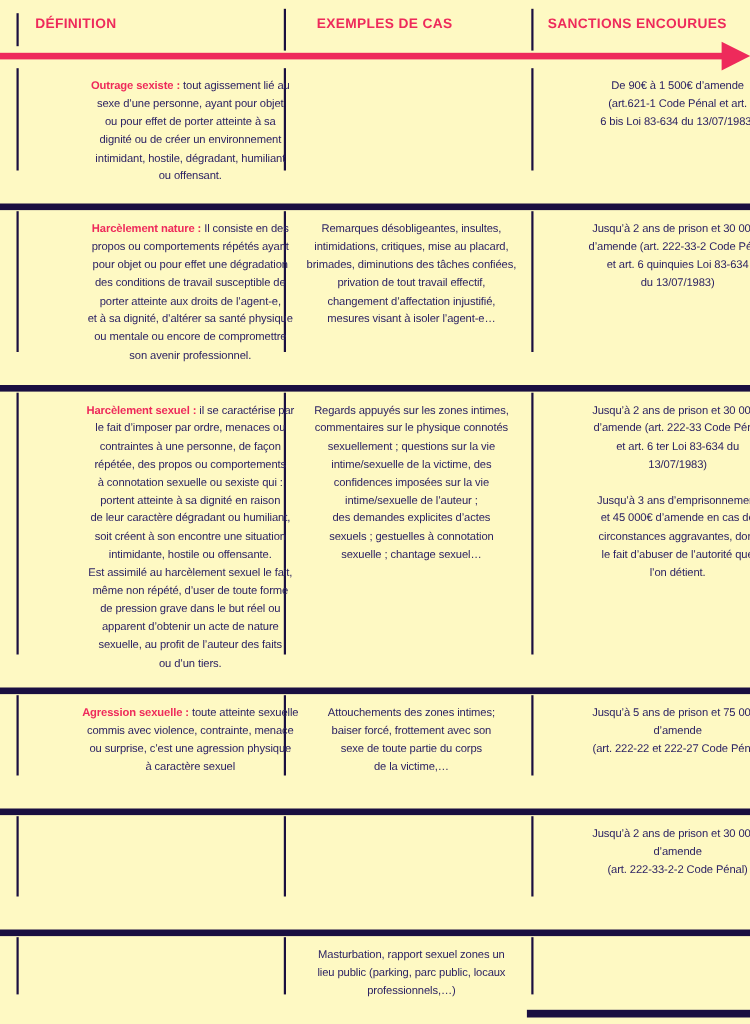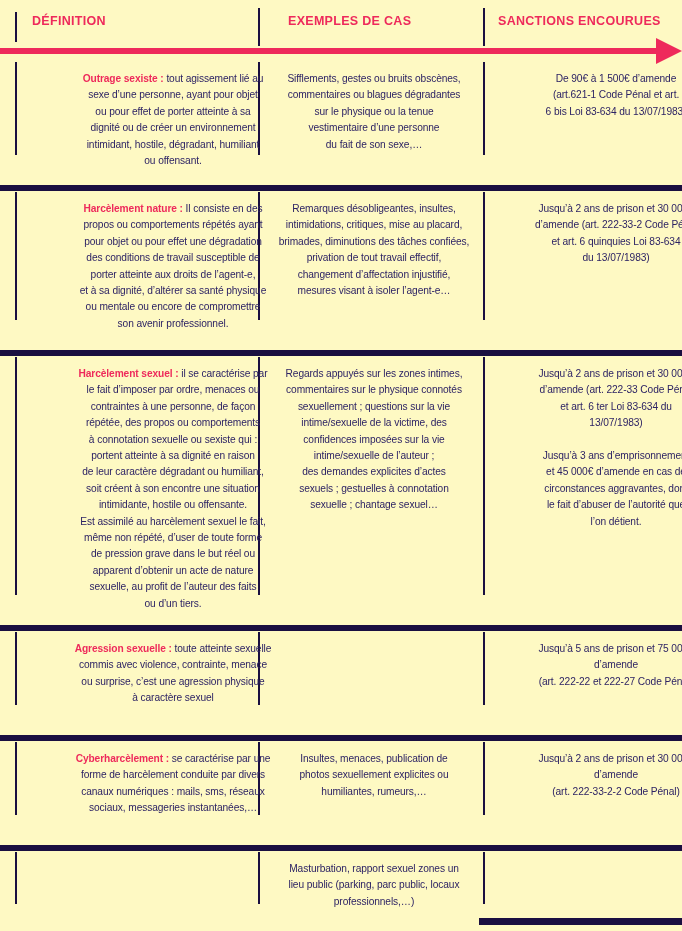--- a/index.html
+++ b/index.html
@@ -65,25 +65,20 @@
   <section class="row r1">
     <div class="vrule v-left"></div>
     <div class="vrule v-s1"></div>
     <div class="vrule v-s2"></div>
     <div class="cell c1"><span class="term">Outrage sexiste :</span><span> tout agissement lié au
 sexe d’une personne, ayant pour objet
 ou pour effet de porter atteinte à sa
 dignité ou de créer un environnement
 intimidant, hostile, dégradant, humiliant
 ou offensant.</span></div>
-    <div class="cell c2">Sifflements, gestes ou bruits obscènes,
-commentaires ou blagues dégradantes
-sur le physique ou la tenue
-vestimentaire d’une personne
-du fait de son sexe,…</div>
     <div class="cell c3">De 90€ à 1 500€ d’amende
 (art.621-1 Code Pénal et art.
 6 bis Loi 83-634 du 13/07/1983)</div>
   </section>
   <div class="hbar b1"></div>
 
   <section class="row r2">
     <div class="vrule v-left"></div>
     <div class="vrule v-s1"></div>
     <div class="vrule v-s2"></div>
@@ -150,37 +145,34 @@
   <div class="hbar b3"></div>
 
   <section class="row r4">
     <div class="vrule v-left"></div>
     <div class="vrule v-s1"></div>
     <div class="vrule v-s2"></div>
     <div class="cell c1"><span class="term">Agression sexuelle :</span><span> toute atteinte sexuelle
 commis avec violence, contrainte, menace
 ou surprise, c’est une agression physique
 à caractère sexuel</span></div>
+    <div class="cell c2">Attouchements des zones intimes;
+baiser forcé, frottement avec son
+sexe de toute partie du corps
+de la victime,…</div>
     <div class="cell c3">Jusqu’à 5 ans de prison et 75 000€
 d’amende
 (art. 222-22 et 222-27 Code Pénal)</div>
   </section>
   <div class="hbar b4"></div>
 
   <section class="row r5">
     <div class="vrule v-left"></div>
     <div class="vrule v-s1"></div>
     <div class="vrule v-s2"></div>
-    <div class="cell c1"><span class="term">Cyberharcèlement :</span><span> se caractérise par une
-forme de harcèlement conduite par divers
-canaux numériques : mails, sms, réseaux
-sociaux, messageries instantanées,…</span></div>
-    <div class="cell c2">Insultes, menaces, publication de
-photos sexuellement explicites ou
-humiliantes, rumeurs,…</div>
     <div class="cell c3">Jusqu’à 2 ans de prison et 30 000€
 d’amende
 (art. 222-33-2-2 Code Pénal)</div>
   </section>
   <div class="hbar b5"></div>
 
   <section class="row r6">
     <div class="vrule v-left"></div>
     <div class="vrule v-s1"></div>
     <div class="vrule v-s2"></div>

